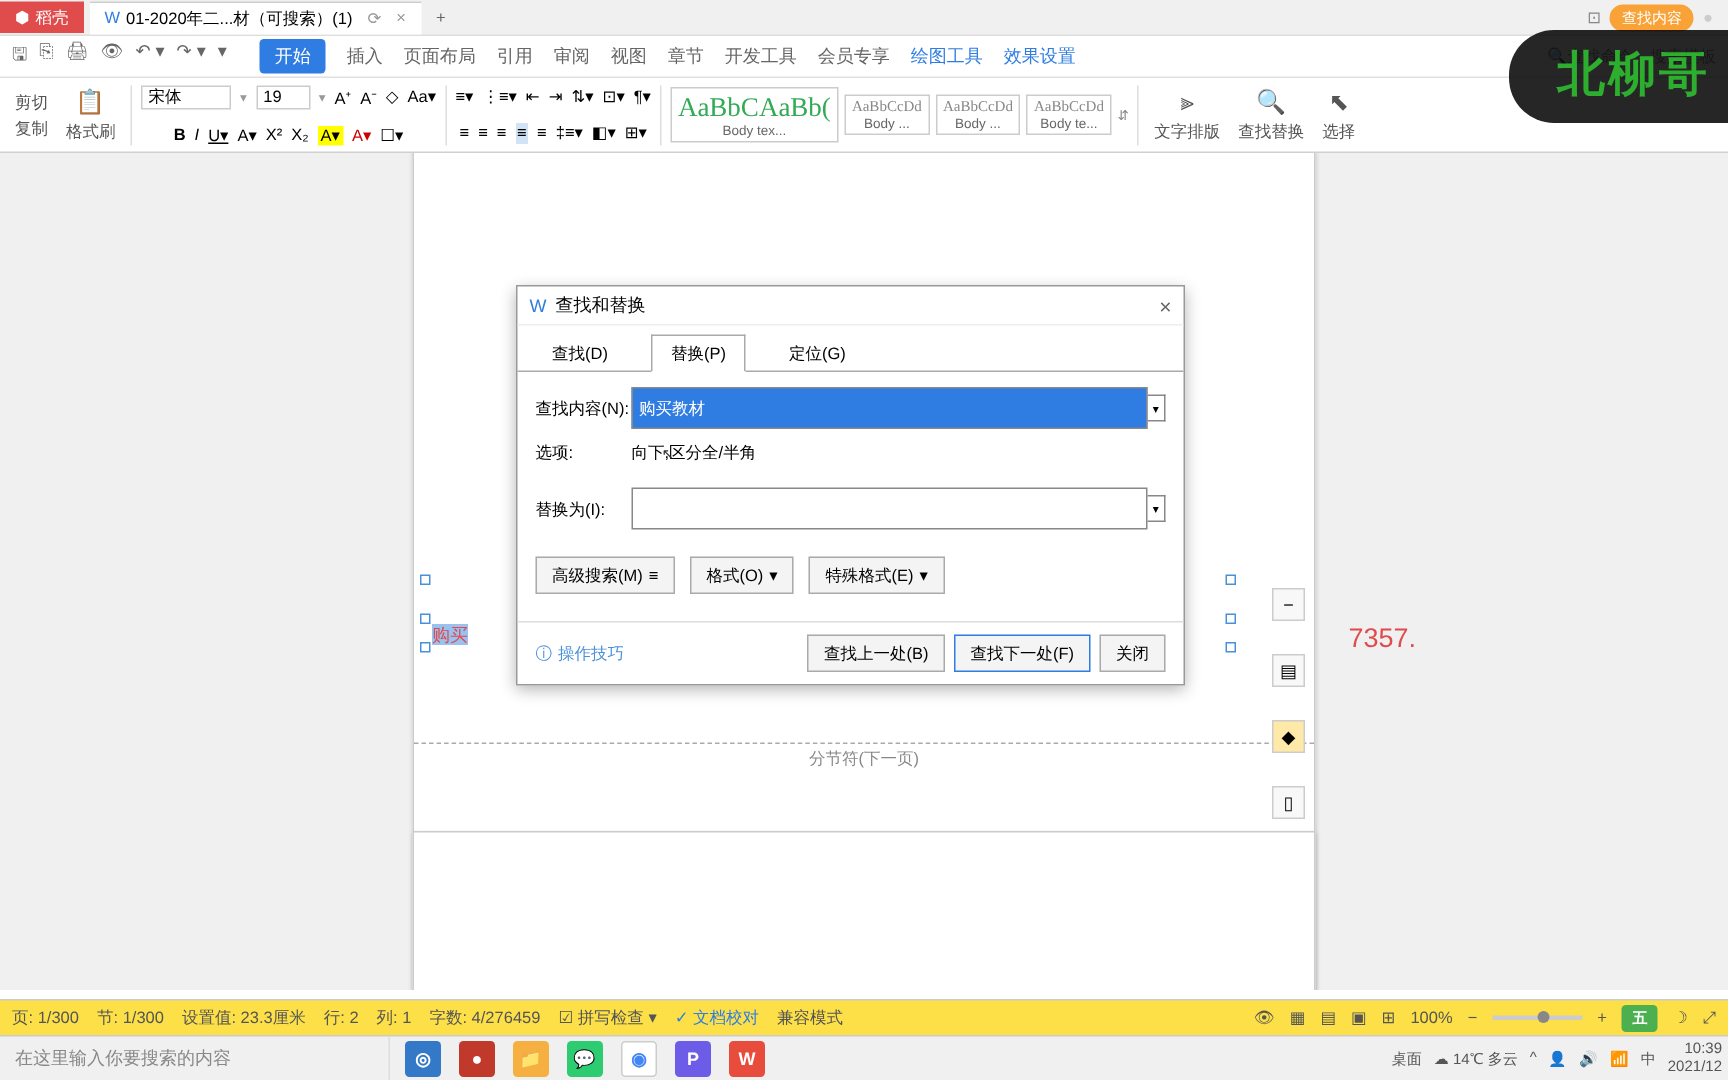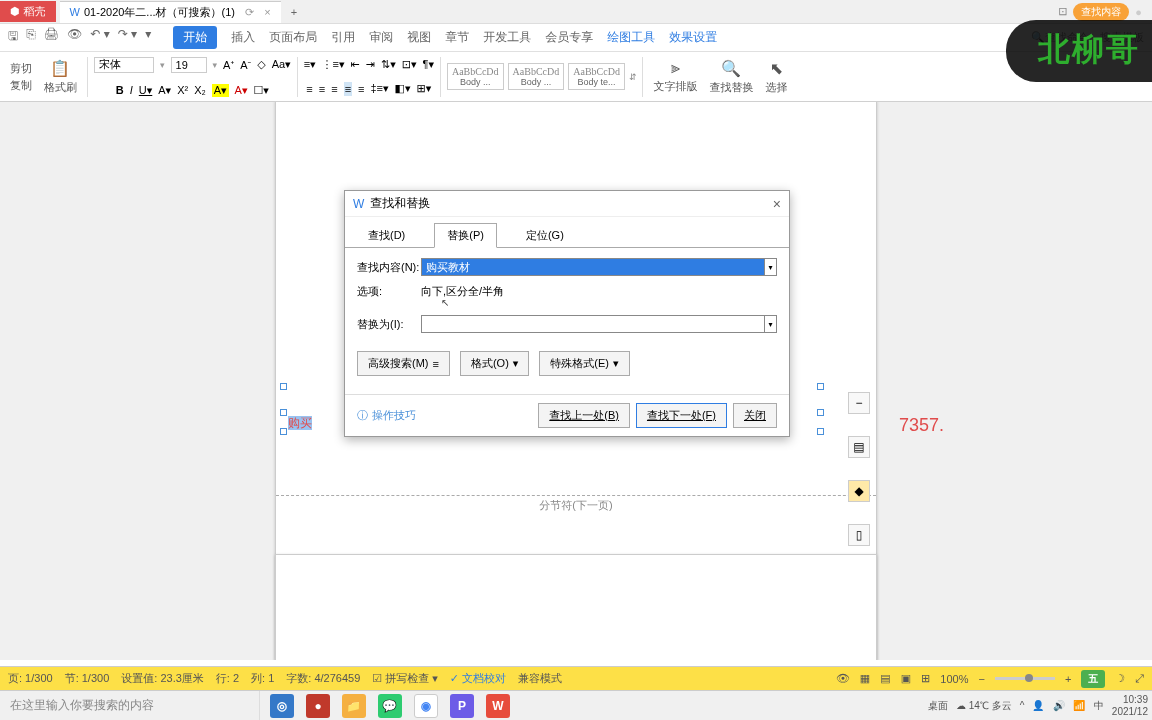--- a/index.html
+++ b/index.html
@@ -46,29 +46,29 @@
 
 .dialog { position: absolute; left: 344px; top: 190px; width: 446px; background: #fff; border: 1px solid #999; box-shadow: 0 3px 10px rgba(0,0,0,0.3); font-size: 12px; }
 .dlg-title { height: 26px; display: flex; align-items: center; padding: 0 8px; border-bottom: 1px solid #eee; }
 .dlg-close { margin-left: auto; cursor: pointer; font-size: 14px; color: #666; }
 .dlg-tabs { display: flex; padding: 6px 10px 0; gap: 16px; }
 .dlg-tab { padding: 4px 12px; border: 1px solid transparent; cursor: pointer; font-size: 11px; }
 .dlg-tab.active { border: 1px solid #aaa; border-bottom-color: #fff; background: #fff; position: relative; z-index: 1; }
 .dlg-body { padding: 10px 12px; border-top: 1px solid #aaa; margin-top: -1px; }
 .dlg-row { display: flex; align-items: center; margin-bottom: 8px; font-size: 11px; }
 .dlg-label { width: 64px; }
-.dlg-input { flex: 1; border: 1px solid #888; padding: 2px 4px; font-size: 11px; height: 18px; }
+.dlg-input { flex: 1; border: 1px solid #888; padding: 2px 4px; font-size: 11px; height: 28px; }
 .dlg-input.sel { background: #2f7de2; color: #fff; }
 .dlg-dropdown { width: 12px; border: 1px solid #888; border-left: none; height: 18px; display: flex; align-items: center; justify-content: center; font-size: 8px; }
 .dlg-buttons { display: flex; gap: 10px; margin: 18px 0 8px; }
 .dlg-btn { border: 1px solid #aaa; background: #f4f4f4; padding: 4px 10px; font-size: 11px; cursor: pointer; display: flex; align-items: center; gap: 4px; }
 .dlg-actions { display: flex; gap: 8px; padding: 6px 0; }
 .dlg-footer { border-top: 1px solid #ddd; padding: 8px 12px; display: flex; align-items: center; }
 .dlg-tips { color: #4a90d9; font-size: 11px; display: flex; align-items: center; gap: 4px; }
-.dlg-footer-btns { margin-left: auto; display: flex; gap: 6px; text-decoration: underline; }
+.dlg-footer-btns { margin-left: auto; display: flex; gap: 6px; }
 .dlg-fbtn { border: 1px solid #aaa; background: #f4f4f4; padding: 4px 10px; font-size: 11px; cursor: pointer; }
 .dlg-fbtn.active { border: 1px solid #2f7de2; }
 
 .status-bar { position: absolute; bottom: 30px; left: 0; right: 0; height: 24px; background: #fde047; border-top: 1px solid #ccc; display: flex; align-items: center; font-size: 11px; padding: 0 8px; gap: 12px; color: #555; }
 .status-right { margin-left: auto; display: flex; align-items: center; gap: 10px; }
 
 .taskbar { position: absolute; bottom: 0; left: 0; right: 0; height: 30px; background: #f0f0f0; border-top: 1px solid #ccc; display: flex; align-items: center; font-size: 12px; }
 .taskbar-search { flex: 0 0 260px; padding: 0 10px; color: #888; border-right: 1px solid #ddd; height: 100%; display: flex; align-items: center; }
 .taskbar-icons { display: flex; gap: 12px; padding: 0 10px; align-items: center; }
 .tb-icon { width: 24px; height: 24px; border-radius: 3px; display: flex; align-items: center; justify-content: center; color: #fff; font-size: 12px; font-weight: bold; }
@@ -179,20 +179,24 @@
       <span>≡</span>
       <span>≡</span>
       <span style="background:#d0e4f5;padding:1px">≡</span>
       <span>≡</span>
       <span>‡≡▾</span>
       <span>◧▾</span>
       <span>⊞▾</span>
     </div>
   </div>
   <div class="rb-sep"></div>
+  <div class="style-box" style="min-width:100px">
+    <span class="style-preview" style="font-size:18px;color:#3a5">AaBbCAaBb(</span>
+    <span class="style-name">Body tex...</span>
+  </div>
   <div class="style-box">
     <span class="style-preview" style="font-size:10px;color:#888">AaBbCcDd</span>
     <span class="style-name">Body ...</span>
   </div>
   <div class="style-box">
     <span class="style-preview" style="font-size:10px;color:#888">AaBbCcDd</span>
     <span class="style-name">Body ...</span>
   </div>
   <div class="style-box">
     <span class="style-preview" style="font-size:10px;color:#888">AaBbCcDd</span>

